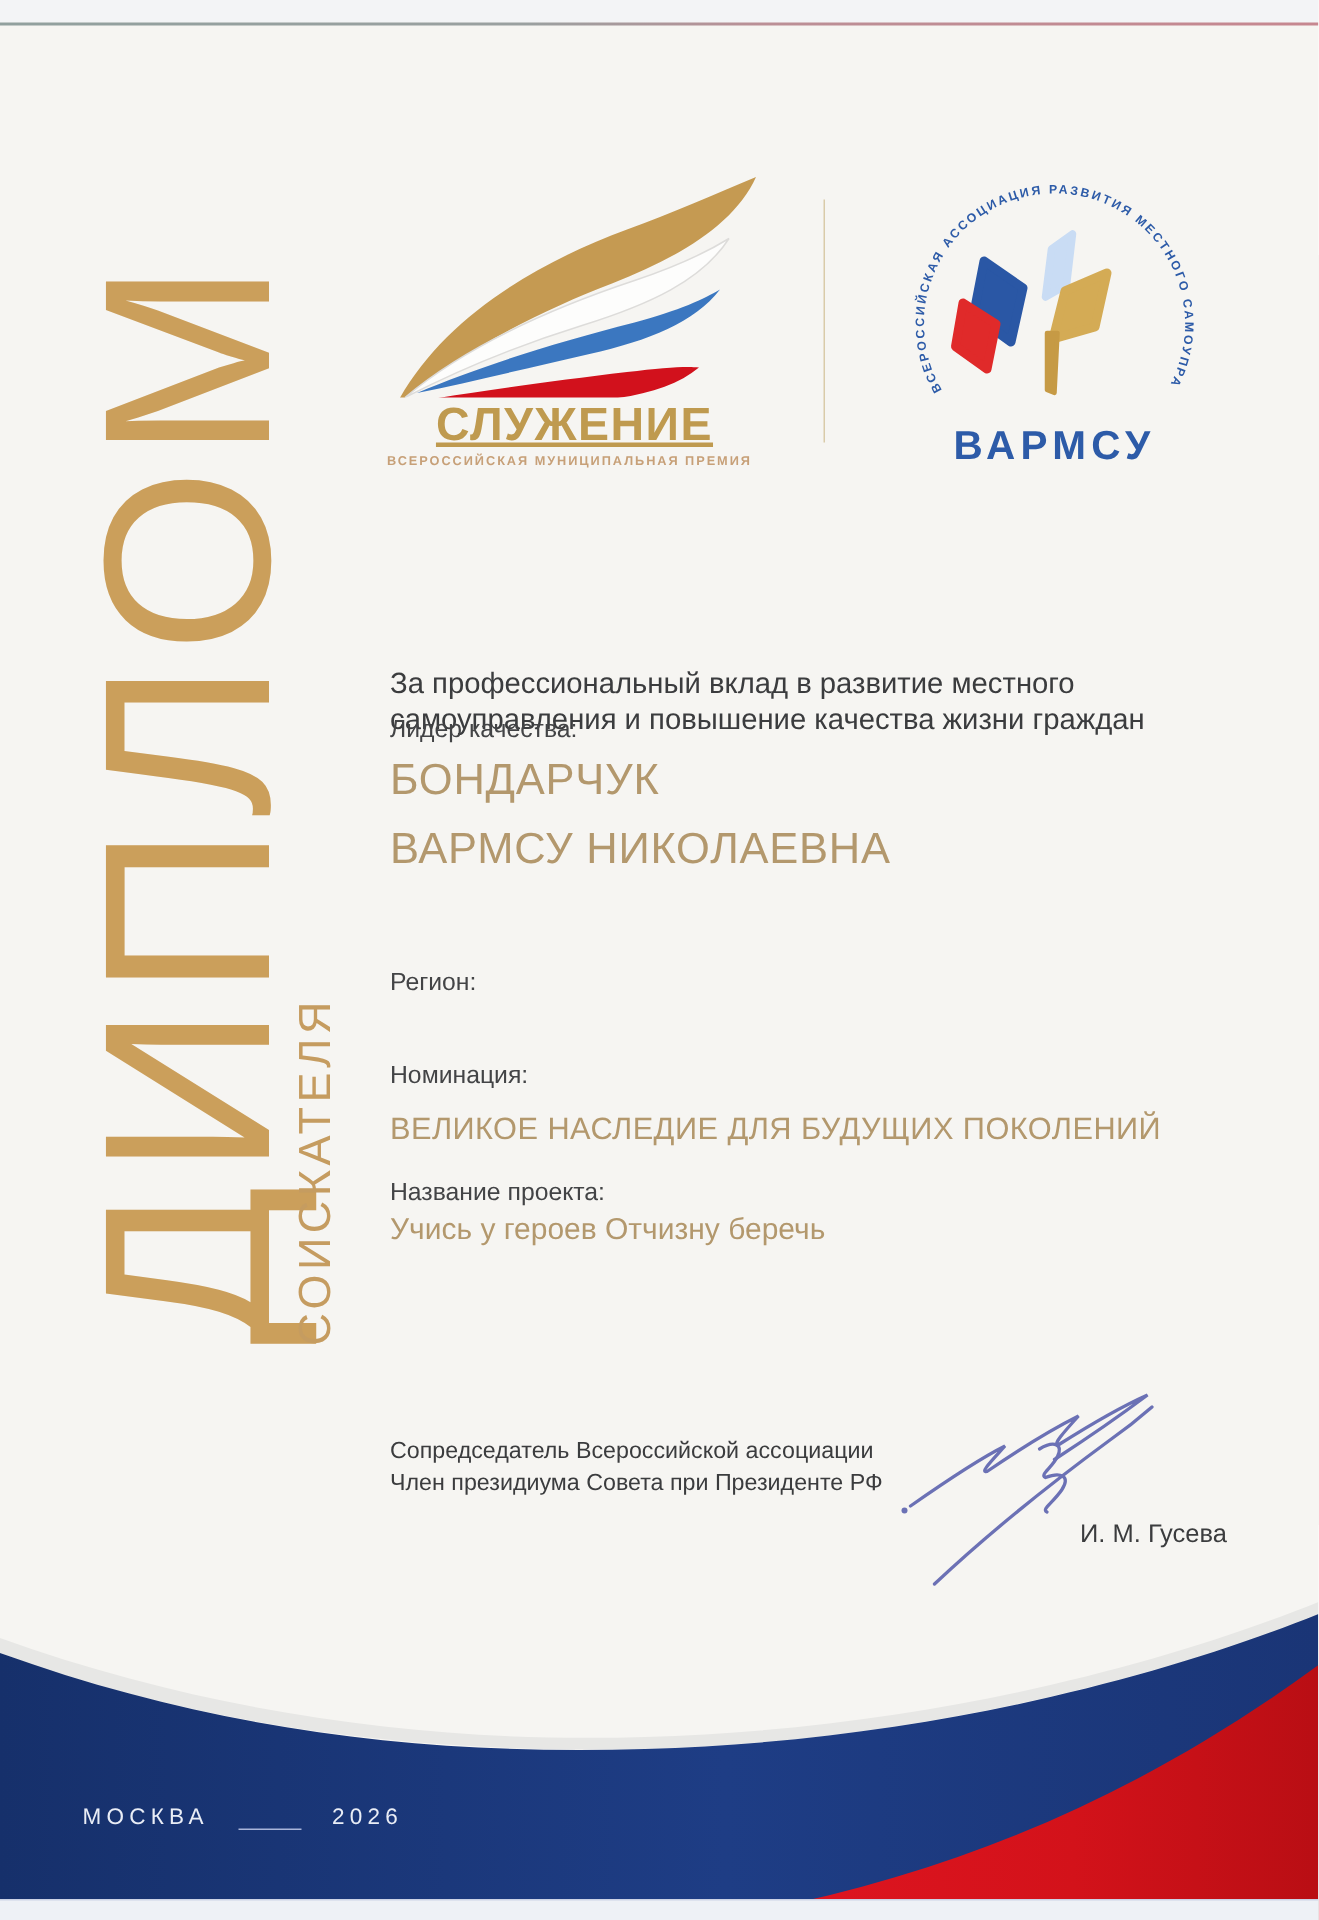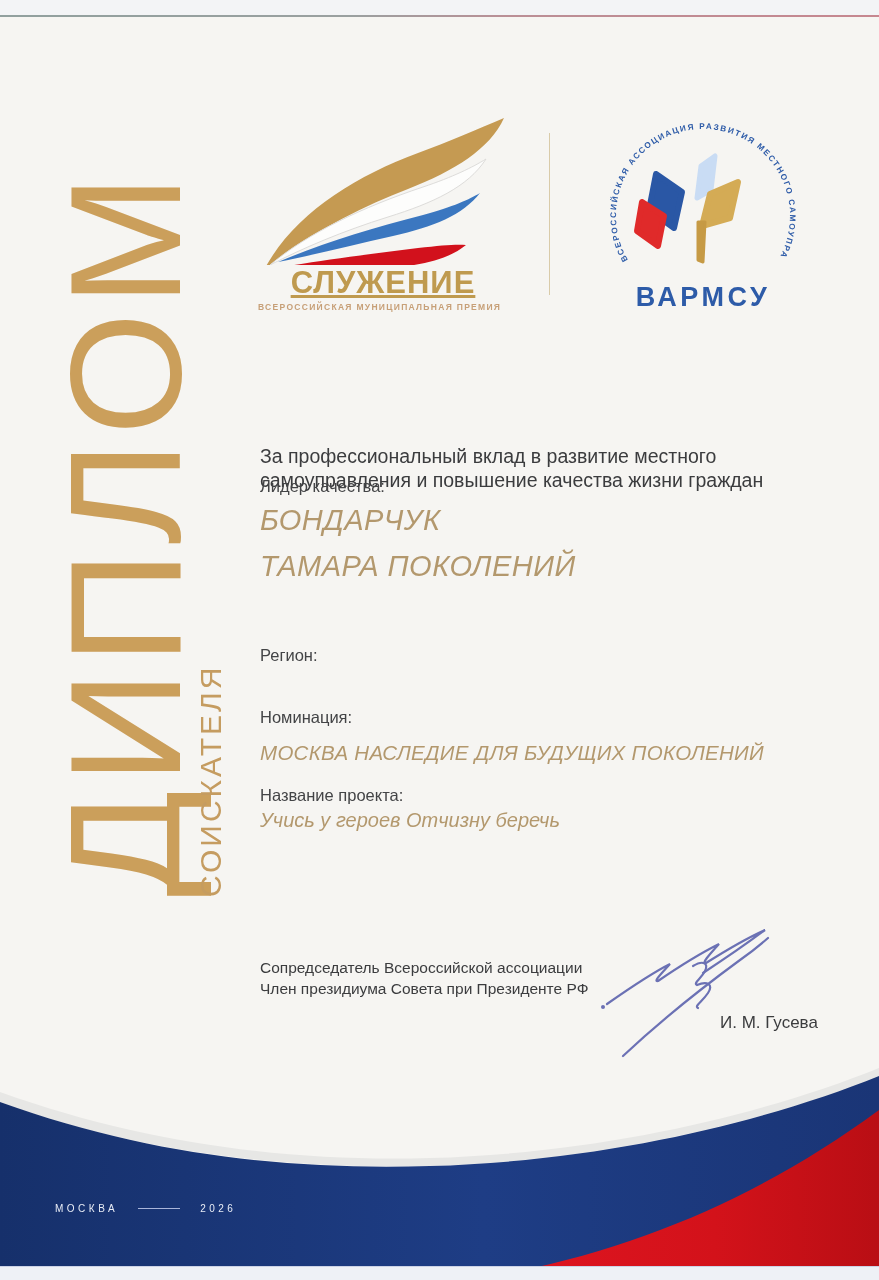--- a/index.html
+++ b/index.html
@@ -26,40 +26,40 @@
     font-size:31px;font-weight:bold;letter-spacing:1px;color:#bf9a4f;text-decoration:underline;}
   .sluzhenie-sub{position:absolute;left:0;top:187px;width:250px;text-align:left;
     font-size:8.5px;font-weight:bold;letter-spacing:1.3px;color:#c7a078;}
   .logo-divider{position:absolute;left:549px;top:133px;width:1px;height:162px;background:#d9cba9;}
   .varmsu{position:absolute;left:598px;top:110px;width:210px;height:210px;}
 
   
   .citation{position:absolute;left:260px;top:404px;width:530px;
     font-size:19.5px;line-height:24px;color:#3b3c3e;margin-top:40px;}
   .label{position:absolute;left:260px;font-size:16.5px;color:#434446;}
-  .gold-value{position:absolute;left:260px;color:#b3986d;font-style:italic;}
+  .gold-value{position:absolute;left:260px;color:#b3986d;}
   .lbl-leader{top:477px;}
   .name-last{top:504px;font-size:29px;letter-spacing:0.5px;}
   .name-first{top:550px;font-size:29px;letter-spacing:0.5px;}
   .lbl-region{top:646px;}
   .val-region{top:671px;font-size:20.5px;letter-spacing:0.3px;}
   .lbl-nomination{top:708px;}
   .val-nomination{top:741px;font-size:20.5px;letter-spacing:0.3px;}
   .lbl-project{top:786px;}
   .val-project{top:809px;font-size:20px;}
 
   
   .sig-title{position:absolute;left:260px;top:957px;font-size:15.5px;line-height:21px;color:#3b3c3e;}
   .signer-name{position:absolute;left:720px;top:1013px;font-size:17px;color:#3b3c3e;}
   .sig-svg{position:absolute;left:595px;top:918px;}
 
   
   .waves{position:absolute;left:0;top:1050px;width:879px;height:230px;}
-  .footer-line{position:absolute;left:55px;top:1203px;z-index:3;display:flex;align-items:center;
-    color:#e9edf6;font-size:10px;letter-spacing:3.5px;}
+  .footer-line{position:absolute;left:55px;top:1203px;z-index:3;display:flex;align-items:flex-end;
+    color:#e9edf6;font-size:15px;letter-spacing:3.5px;}
   .footer-dash{width:42px;height:0;border-top:1.5px solid #a9b5da;margin:0 20px;}
   .bottom-strip{position:absolute;left:0;bottom:0;width:879px;height:13px;background:#eef1f6;
     border-top:1px solid #ccd3e6;z-index:4;}
 </style>
 </head>
 <body>
 
 <div class="page">
 
   <div class="top-strip"></div>
@@ -101,26 +101,26 @@
       <path d="M 104,116 L 112,84 L 140,72 L 132,108 Z" fill="#d4ab55" stroke="#d4ab55" stroke-width="6" stroke-linejoin="round"></path>
       <path d="M 100,112 L 107,112 L 105,152 L 100,150 Z" fill="#c69a45" stroke="#c69a45" stroke-width="3" stroke-linejoin="round"></path>
       <text x="105" y="196" text-anchor="middle" font-size="27" font-weight="bold" letter-spacing="3.5" fill="#2d5ba8">ВАРМСУ</text>
     </svg>
   </div>
 
   <div class="citation">За профессиональный вклад в развитие местного самоуправления и повышение качества жизни граждан</div>
 
   <div class="label lbl-leader">Лидер качества:</div>
   <div class="gold-value name-last">БОНДАРЧУК</div>
-  <div class="gold-value name-first">ТАМАРА ПОКОЛЕНИЙ</div>
+  <div class="gold-value name-first">ВАРМСУ НИКОЛАЕВНА</div>
 
   <div class="label lbl-region">Регион:</div>
 
   <div class="label lbl-nomination">Номинация:</div>
-  <div class="gold-value val-nomination">МОСКВА НАСЛЕДИЕ ДЛЯ БУДУЩИХ ПОКОЛЕНИЙ</div>
+  <div class="gold-value val-nomination">ВЕЛИКОЕ НАСЛЕДИЕ ДЛЯ БУДУЩИХ ПОКОЛЕНИЙ</div>
 
   <div class="label lbl-project">Название проекта:</div>
   <div class="gold-value val-project">Учись у героев Отчизну беречь</div>
 
   <div class="sig-title">
     <div>Сопредседатель Всероссийской ассоциации</div>
     <div>Член президиума Совета при Президенте РФ</div>
   </div>
   <svg class="sig-svg" width="200" height="150" viewBox="0 0 200 150">
     <g fill="none" stroke="#5d63ae" stroke-width="2.2" stroke-linecap="round" opacity="0.9">

